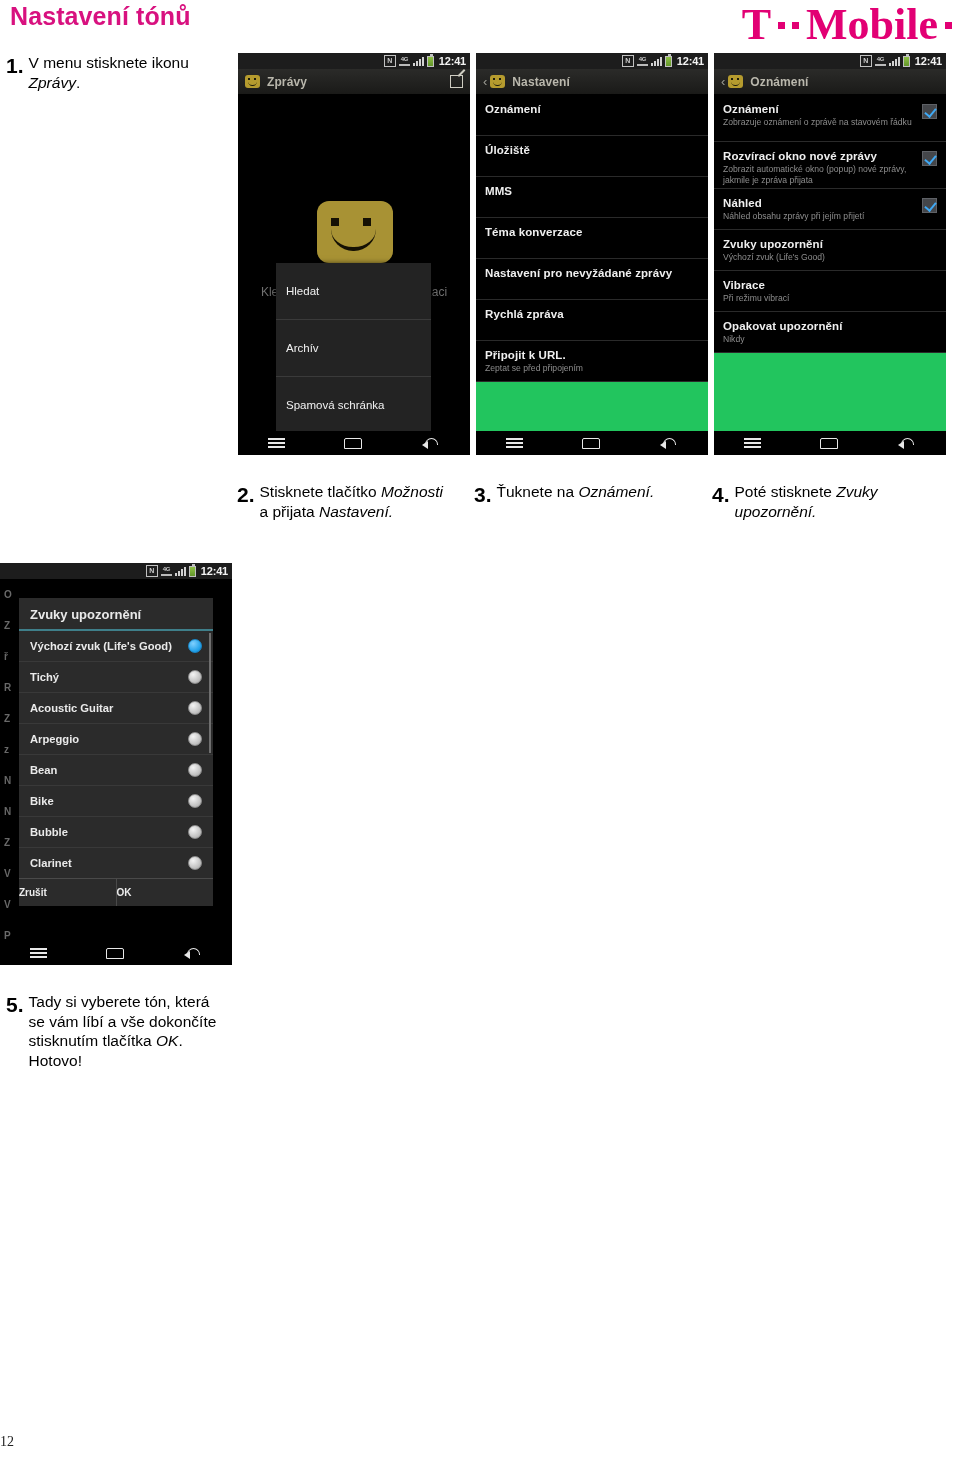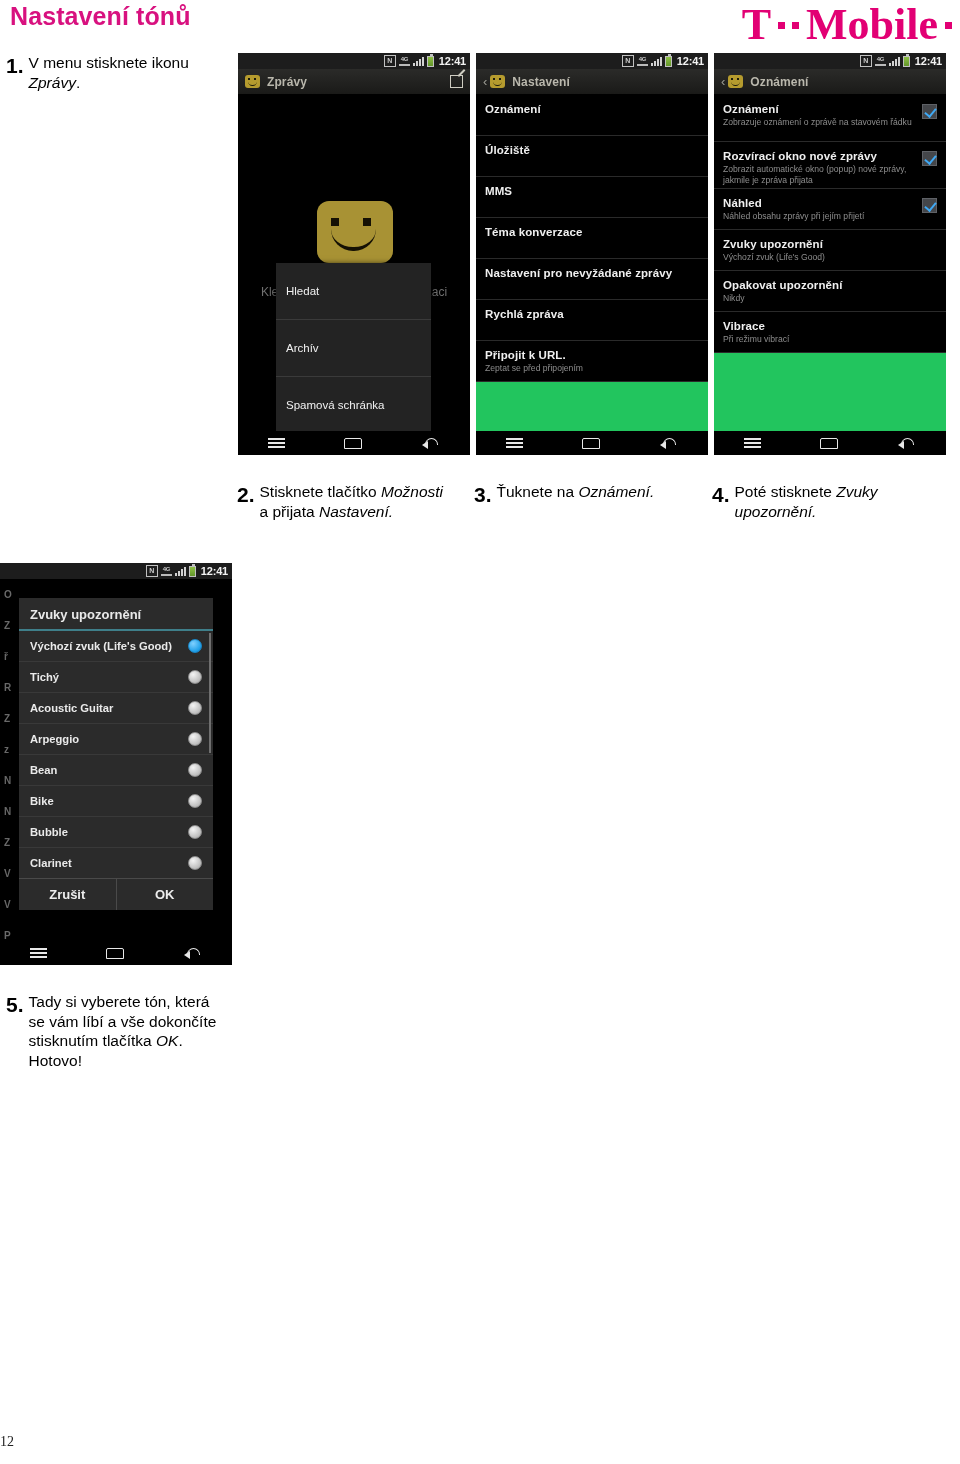--- a/index.html
+++ b/index.html
@@ -239,22 +239,22 @@
   }
   .radio.sel{
     background:radial-gradient(circle at 35% 30%,#7fd0ff,#1f9fe8 70%,#0d74b5);
     border-color:#1b88c8;
   }
   .p4-scroll{
     position:absolute;right:2px;top:2px;width:2px;height:120px;background:#6f6f6f;
   }
   .p4-buttons{display:flex;border-top:1px solid #4a4a4a;}
   .p4-buttons div{
-    flex:1 1 50%;text-align:center;padding:8px 0;color:#ededed;
-    font-size:13px;font-weight:bold;
+    flex:1 1 50%;padding:8px 0;color:#ededed;
+    font-size:10px;font-weight:bold;
   }
   .p4-buttons div:first-child{border-right:1px solid #4a4a4a;}
 
   
   .page-num{
     position:absolute;left:0;bottom:14px;width:100%;
     font-family:"Liberation Serif",serif;font-size:14px;color:#222;
   }
 </style>
 </head>
@@ -460,28 +460,28 @@
       <span class="chk"></span>
     </div>
     <div class="list-row" style="height:41px">
       <div class="lr-main">
         <div class="lr-title">Zvuky upozornění</div>
         <div class="lr-sub">Výchozí zvuk (Life's Good)</div>
       </div>
     </div>
     <div class="list-row" style="height:41px">
       <div class="lr-main">
+        <div class="lr-title">Vibrace</div>
+        <div class="lr-sub">Při režimu vibrací</div>
+      </div>
+    </div>
+    <div class="list-row" style="height:41px">
+      <div class="lr-main">
         <div class="lr-title">Opakovat upozornění</div>
         <div class="lr-sub">Nikdy</div>
-      </div>
-    </div>
-    <div class="list-row" style="height:41px">
-      <div class="lr-main">
-        <div class="lr-title">Vibrace</div>
-        <div class="lr-sub">Při režimu vibrací</div>
       </div>
     </div>
   </div>
 
   <div class="navbar">
     <span class="nav-menu">
         <i></i>
         <i></i>
         <i></i>
       </span>

